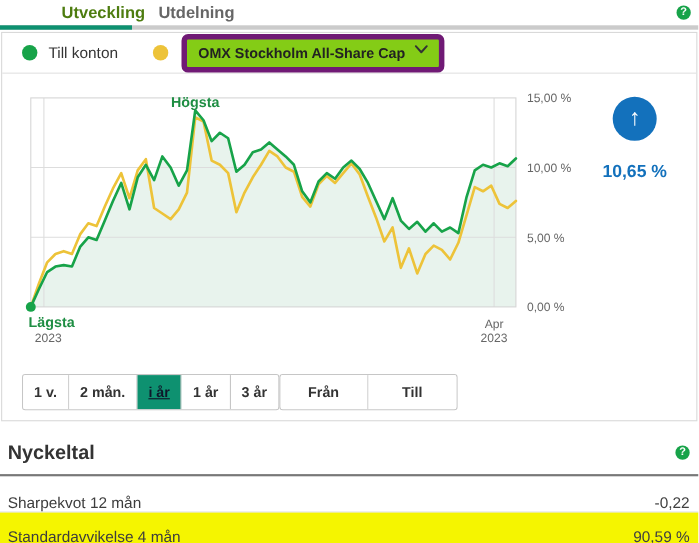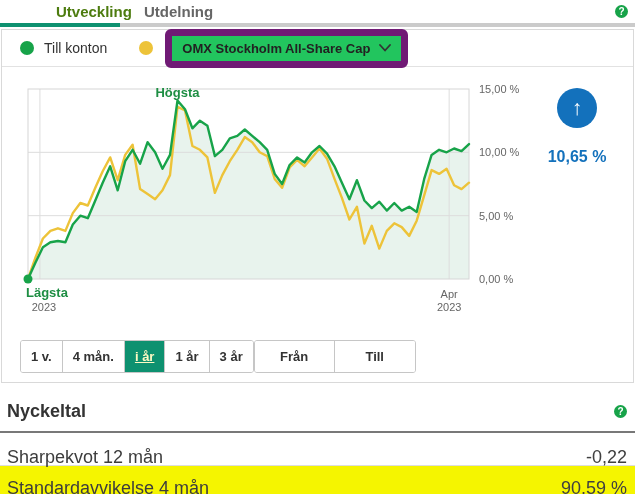--- a/index.html
+++ b/index.html
@@ -23,50 +23,50 @@
   .tabs .help { position:absolute; right:7px; top:5px; }
 
   
   .card { margin:2px 1px 0 1px; border:1px solid #d9d9d9; background:#fff; }
   .legend { display:flex; align-items:center; height:37px; border-bottom:1px solid #e2e2e2; padding-left:18px; }
   .dot { width:14px; height:14px; border-radius:50%; flex:none; }
   .dot.green { background:#17a349; margin-right:10px; }
   .dot.yellow { background:#edc339; margin-left:32px; margin-right:12px; }
   .legend-label { font-size:14px; color:#333; }
   .dropdown {
-    display:flex; align-items:center; gap:9px; border:7px solid #701a75; border-radius:6px;
-    padding:5px 10px; font-size:13px; font-weight:bold; color:#222; background:#22c55e; cursor:pointer;
+    display:flex; gap:9px; border:5px solid #701a75; border-radius:6px;
+    padding:5px 10px; font-size:13px; font-weight:bold; color:#222; background:#84cc16; cursor:pointer;
   }
   .chart { position:relative; height:264px; }
   .chart svg { position:absolute; left:0; top:0; }
   .axis-text { font-size:11px; fill:#666; }
   .anno-text { font-size:13px; font-weight:bold; fill:#1e8e43; }
   .arrow-wrap { position:absolute; left:541px; top:21px; width:68px; text-align:center; }
   .arrow-circle {
     width:40px; height:40px; border-radius:50%; background:var(--blue); color:#fff;
     display:flex; align-items:center; justify-content:center; font-size:21px; font-weight:bold; margin:0 auto;
   }
   .arrow-value { margin-top:20px; color:var(--blue); font-weight:bold; font-size:16px; white-space:nowrap; }
 
   
   .controls { display:flex; padding:9px 0 9px 18px; }
   .seg, .date-group { display:flex; border:1px solid #c6c6c6; border-radius:3px; overflow:hidden; background:#fff; }
   .seg button, .date-group button {
     font-family:"Liberation Sans", sans-serif; font-weight:bold; font-size:13px; color:#333;
     background:#fff; border:none; border-right:1px solid #c6c6c6; padding:8px 10px; cursor:pointer; white-space:nowrap;
   }
   .seg button:last-child, .date-group button:last-child { border-right:none; }
-  .seg button.active { background:var(--accent); color:#fef9c3;text-decoration:underline; }
+  .seg button.active { background:var(--accent); color:#0f172a;text-decoration:underline; }
   .date-group button { width:80px; }
 
   
   .nyckeltal { margin-top:16px; }
   .ny-head { display:flex; justify-content:space-between; align-items:center; padding:2px 8px 9px 7px; border-bottom:2px solid #787878; }
   .ny-head h2 { margin:0; font-size:18px; font-weight:bold; color:#333; }
-  .ny-row { display:flex; justify-content:space-between; align-items:center; height:33px; padding:16px 8px 0 7px; font-size:18px; }
+  .ny-row { display:flex; justify-content:space-between; align-items:center; height:33px; padding:16px 8px 0 7px; font-size:14px; }
   .ny-row .ny-label { color:#3d3d3d; }
   .ny-row .ny-value { color:#404040; }
   .ny-divider { border-bottom:1px solid #ddd; }
   .ny-row.highlight { background:var(--hl); height:28px; }
 </style>
 </head>
 <body>
 
 <div class="tabs">
   <div class="tab active-tab">Utveckling</div>
@@ -113,21 +113,21 @@
     </svg>
     <div class="arrow-wrap">
       <div class="arrow-circle">↑</div>
       <div class="arrow-value">10,65 %</div>
     </div>
   </div>
 
   <div class="controls">
     <div class="seg">
       <button>1 v.</button>
-      <button>4 mån.</button>
+      <button>2 mån.</button>
       <button class="active">i år</button>
       <button>1 år</button>
       <button>3 år</button>
     </div>
     <div class="date-group">
       <button>Från</button>
       <button>Till</button>
     </div>
   </div>
 </div>

